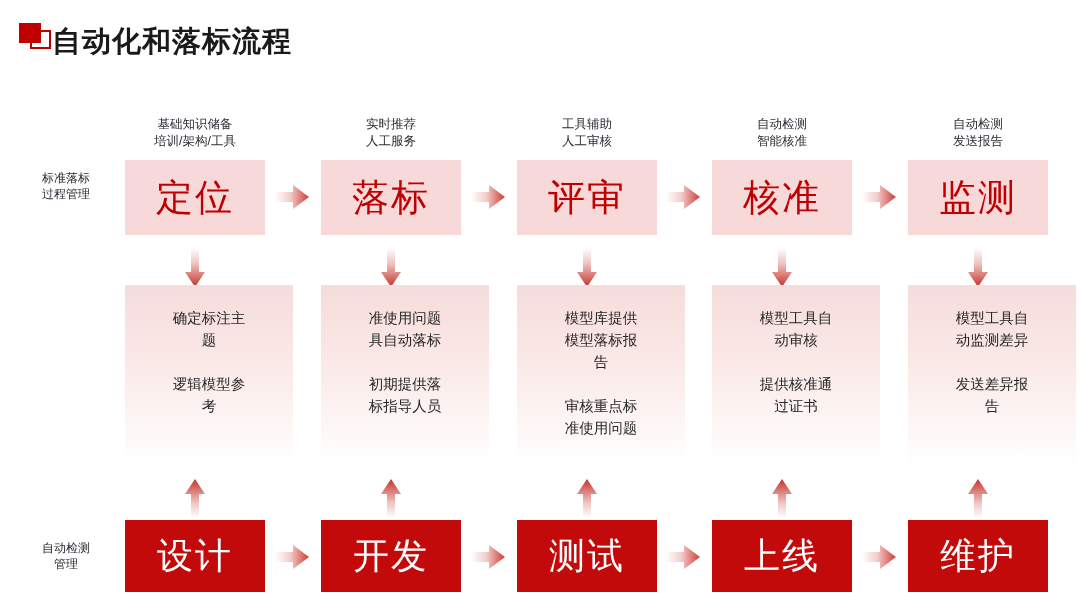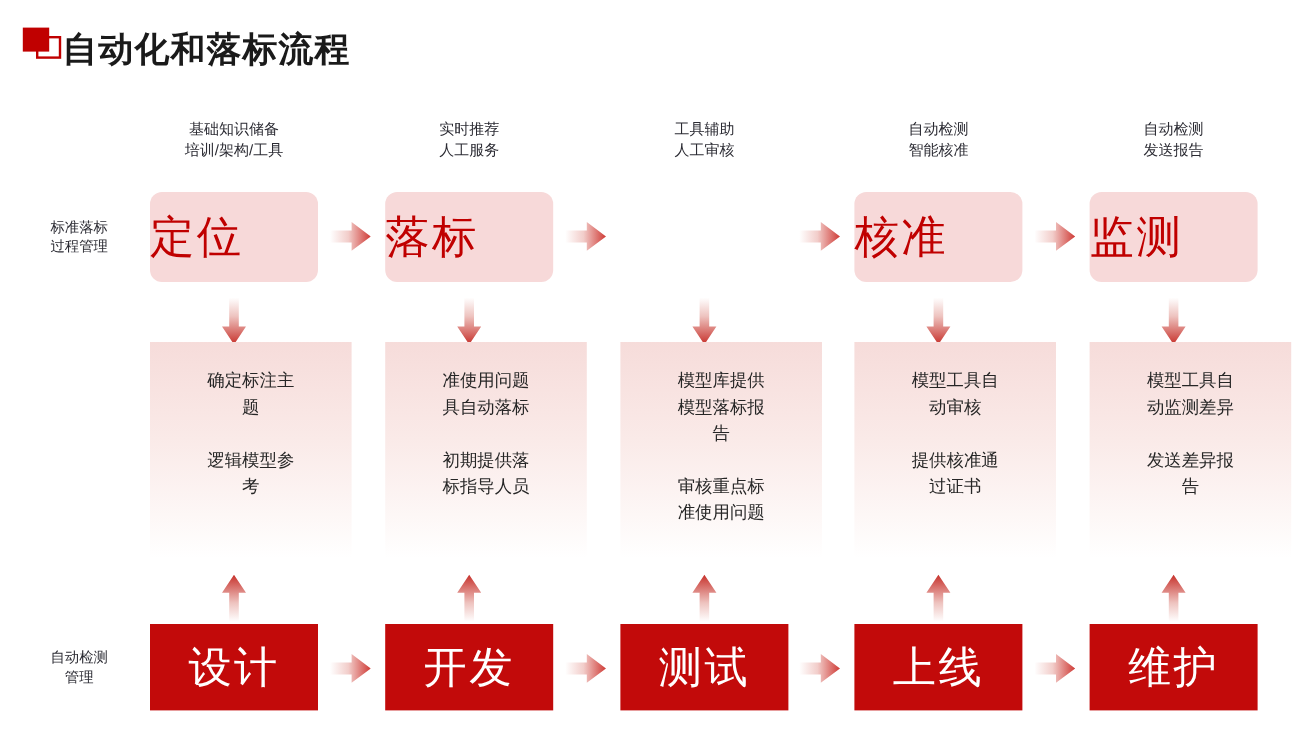--- a/index.html
+++ b/index.html
@@ -56,40 +56,39 @@
   }
   .col-0 { left: 125px; }
   .col-1 { left: 321px; }
   .col-2 { left: 517px; }
   .col-3 { left: 712px; }
   .col-4 { left: 908px; }
 
   
   .caption {
     position: absolute;
-    top: 100px;
+    top: 116px;
     width: 140px;
     text-align: center;
     font-size: 12.5px;
     line-height: 17px;
     color: #2b2b33;
     white-space: pre-line;
   }
 
   
   .stage-box {
     position: absolute;
     top: 160px;
     width: 140px;
     height: 75px;
     background: #f7d9d9;
     display: flex;
     align-items: center;
-    justify-content: flex-start;
-    border-radius: 10px;
+    justify-content: center;
   }
   .stage-box .stage-label {
     font-size: 37px;
     color: #c00000;
     letter-spacing: 2px;
     line-height: 1;
   }
 
   
   .detail-box {
@@ -133,21 +132,21 @@
   .row-label {
     position: absolute;
     left: 16px;
     width: 100px;
     text-align: center;
     font-size: 12px;
     line-height: 16px;
     color: #2b2b33;
     white-space: pre-line;
   }
-  .row-label.top { top: 181px; }
+  .row-label.top { top: 170px; }
   .row-label.bottom { top: 540px; }
 
   
   .h-arrow {
     position: absolute;
     top: 184px;
     width: 34px;
     height: 26px;
   }
   .h-arrow.bottom { top: 544px; }
@@ -202,20 +201,23 @@
 智能核准</div>
   <div class="caption col-4">自动检测
 发送报告</div>
 
   <div class="stage-box col-0">
     <span class="stage-label">定位</span>
   </div>
   <div class="stage-box col-1">
     <span class="stage-label">落标</span>
   </div>
+  <div class="stage-box col-2">
+    <span class="stage-label">评审</span>
+  </div>
   <div class="stage-box col-4">
     <span class="stage-label">监测</span>
   </div>
   <div class="stage-box col-3">
     <span class="stage-label">核准</span>
   </div>
 
   <div class="h-arrow top ha-0">
     <svg viewBox="0 0 34 26">
         <defs>

